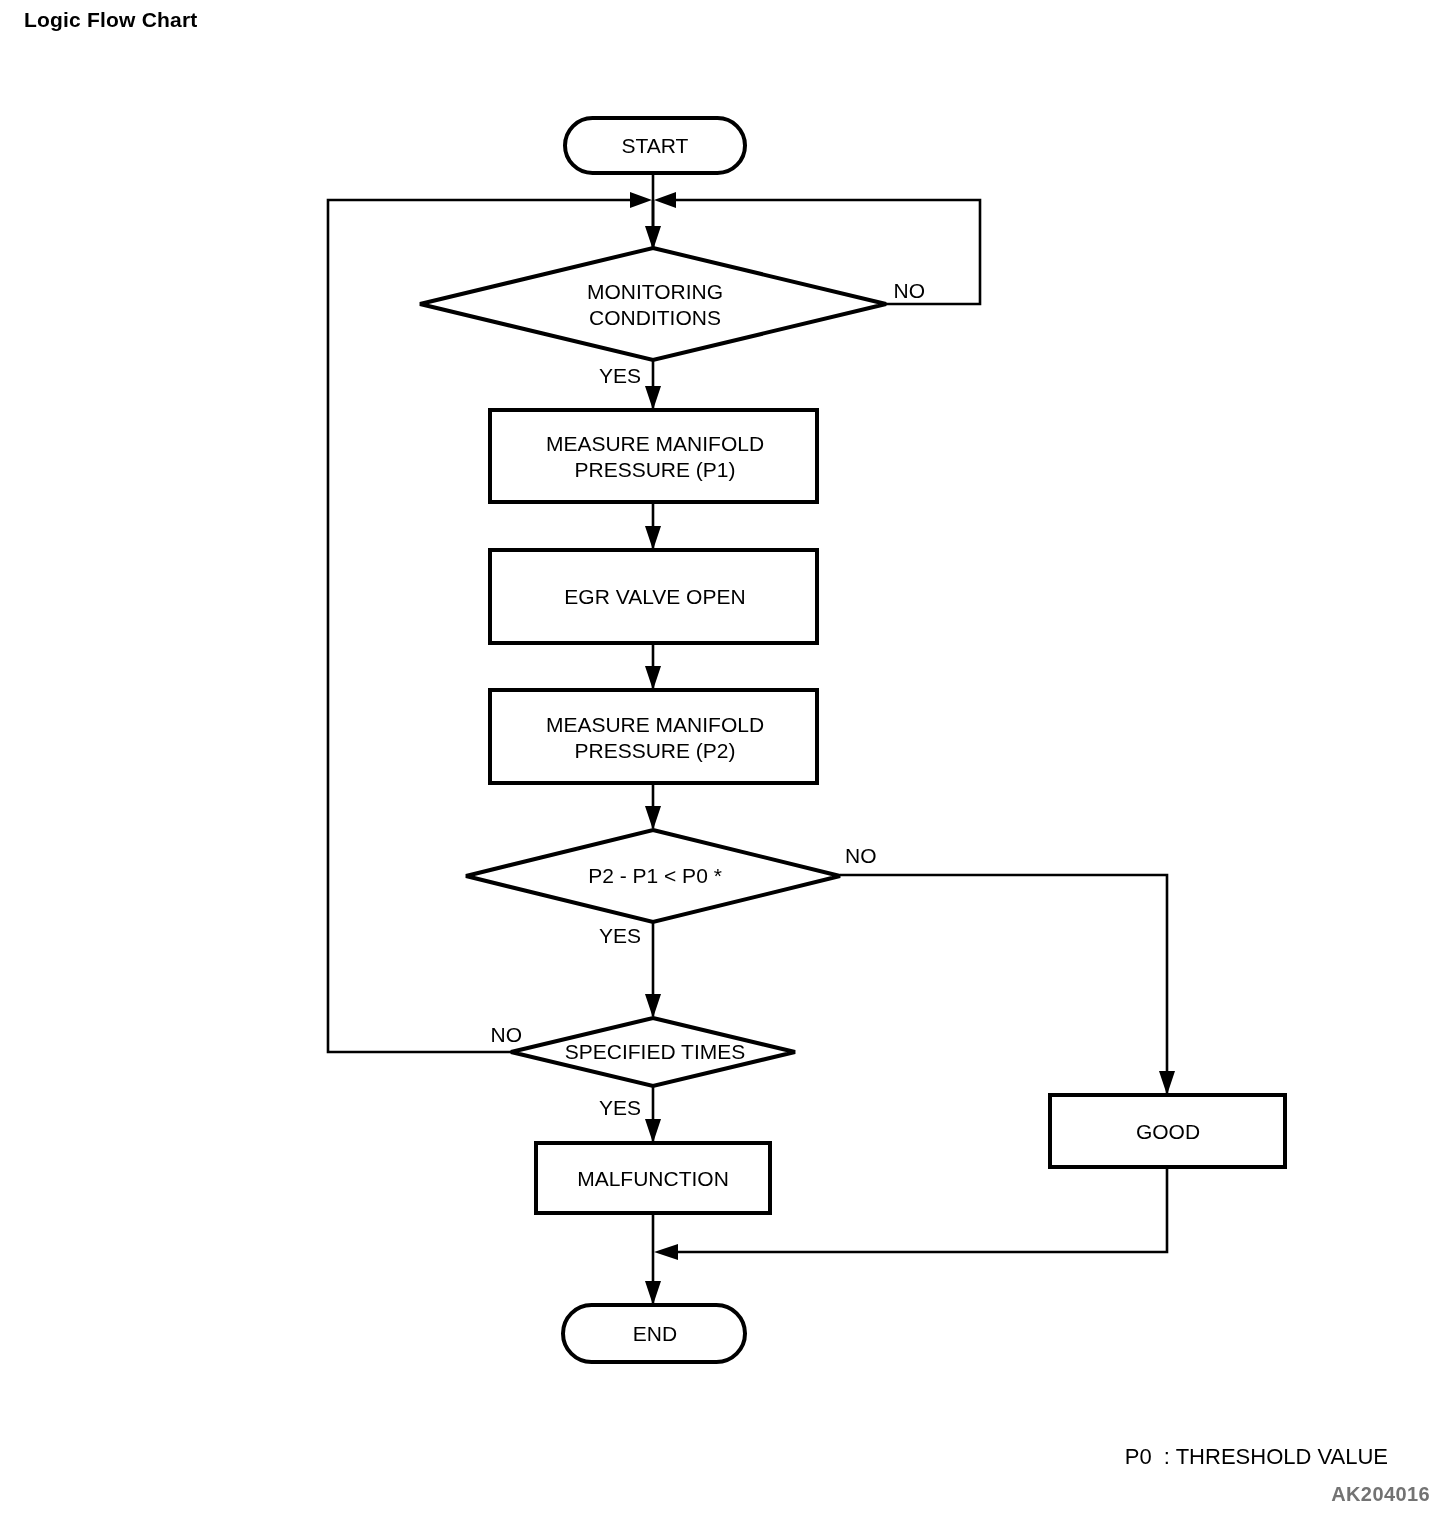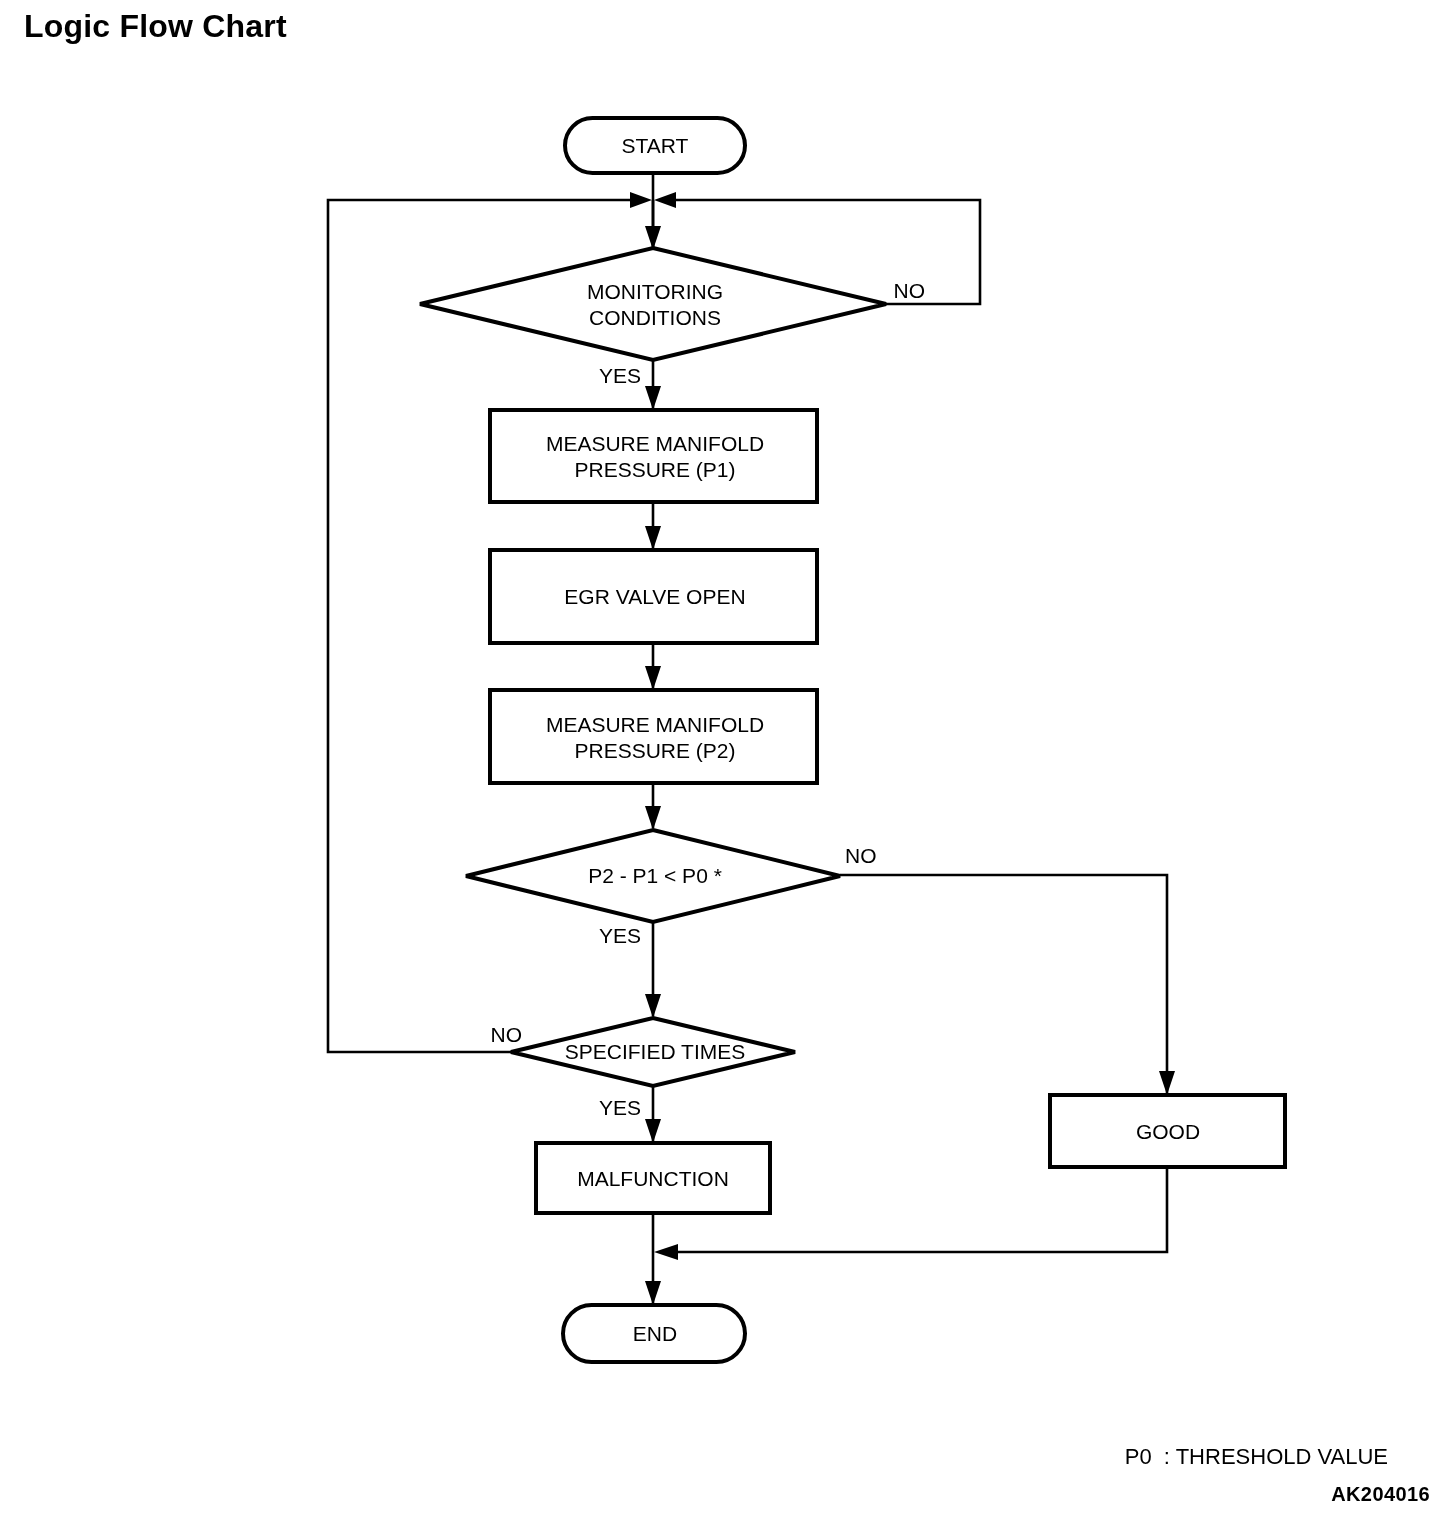--- a/index.html
+++ b/index.html
@@ -11,21 +11,21 @@
     width: 1456px;
     height: 1522px;
     position: relative;
     font-family: "Liberation Sans", sans-serif;
     overflow: hidden;
   }
   #page-title {
     position: absolute;
     left: 24px;
     top: 8px;
-    font-size: 32px;
+    font-size: 21px;
     font-weight: bold;
     color: #000000;
     letter-spacing: 0.2px;
   }
   #flow-svg {
     position: absolute;
     left: 0;
     top: 0;
   }
   .shape-outline {
@@ -69,21 +69,21 @@
     font-size: 22px;
     color: #000000;
     white-space: pre;
   }
   #image-code {
     position: absolute;
     right: 26px;
     top: 1483px;
     font-size: 20px;
     font-weight: bold;
-    color: #000000;
+    color: #737373;
     letter-spacing: 0.4px;
   }
 </style>
 </head>
 <body>
 
 <div id="page-title">Logic Flow Chart</div>
 
 <svg id="flow-svg" width="1456" height="1420" viewBox="0 0 1456 1420">
 

